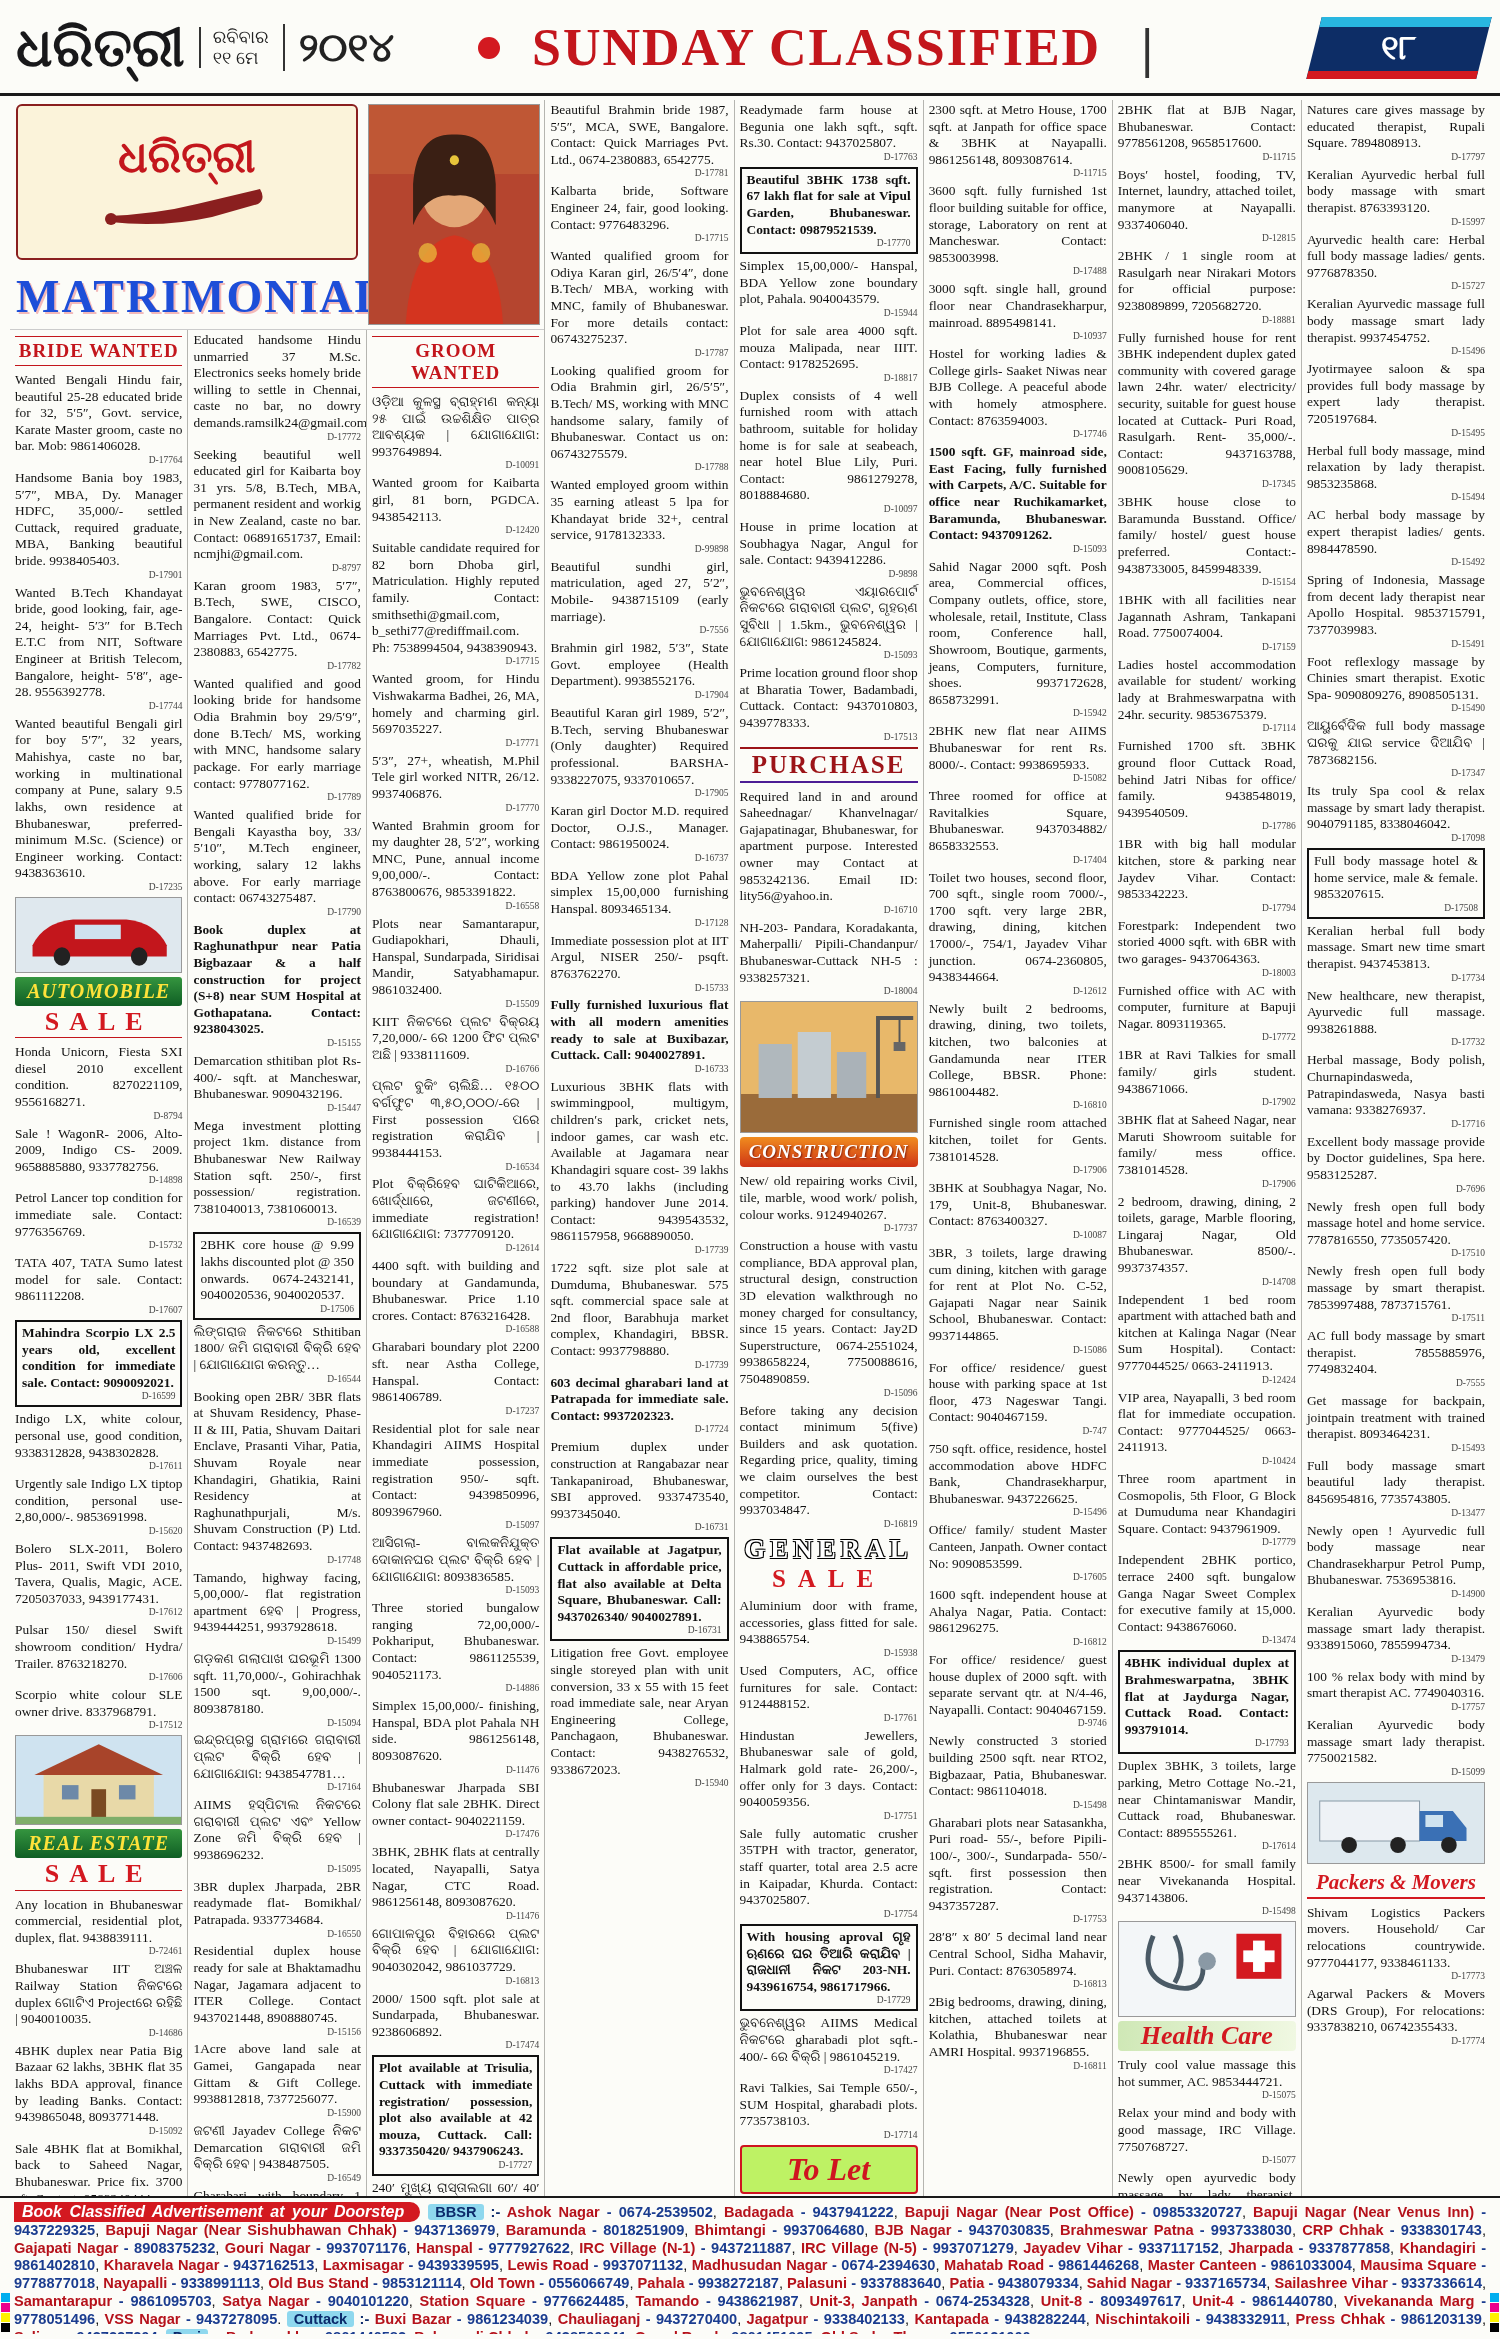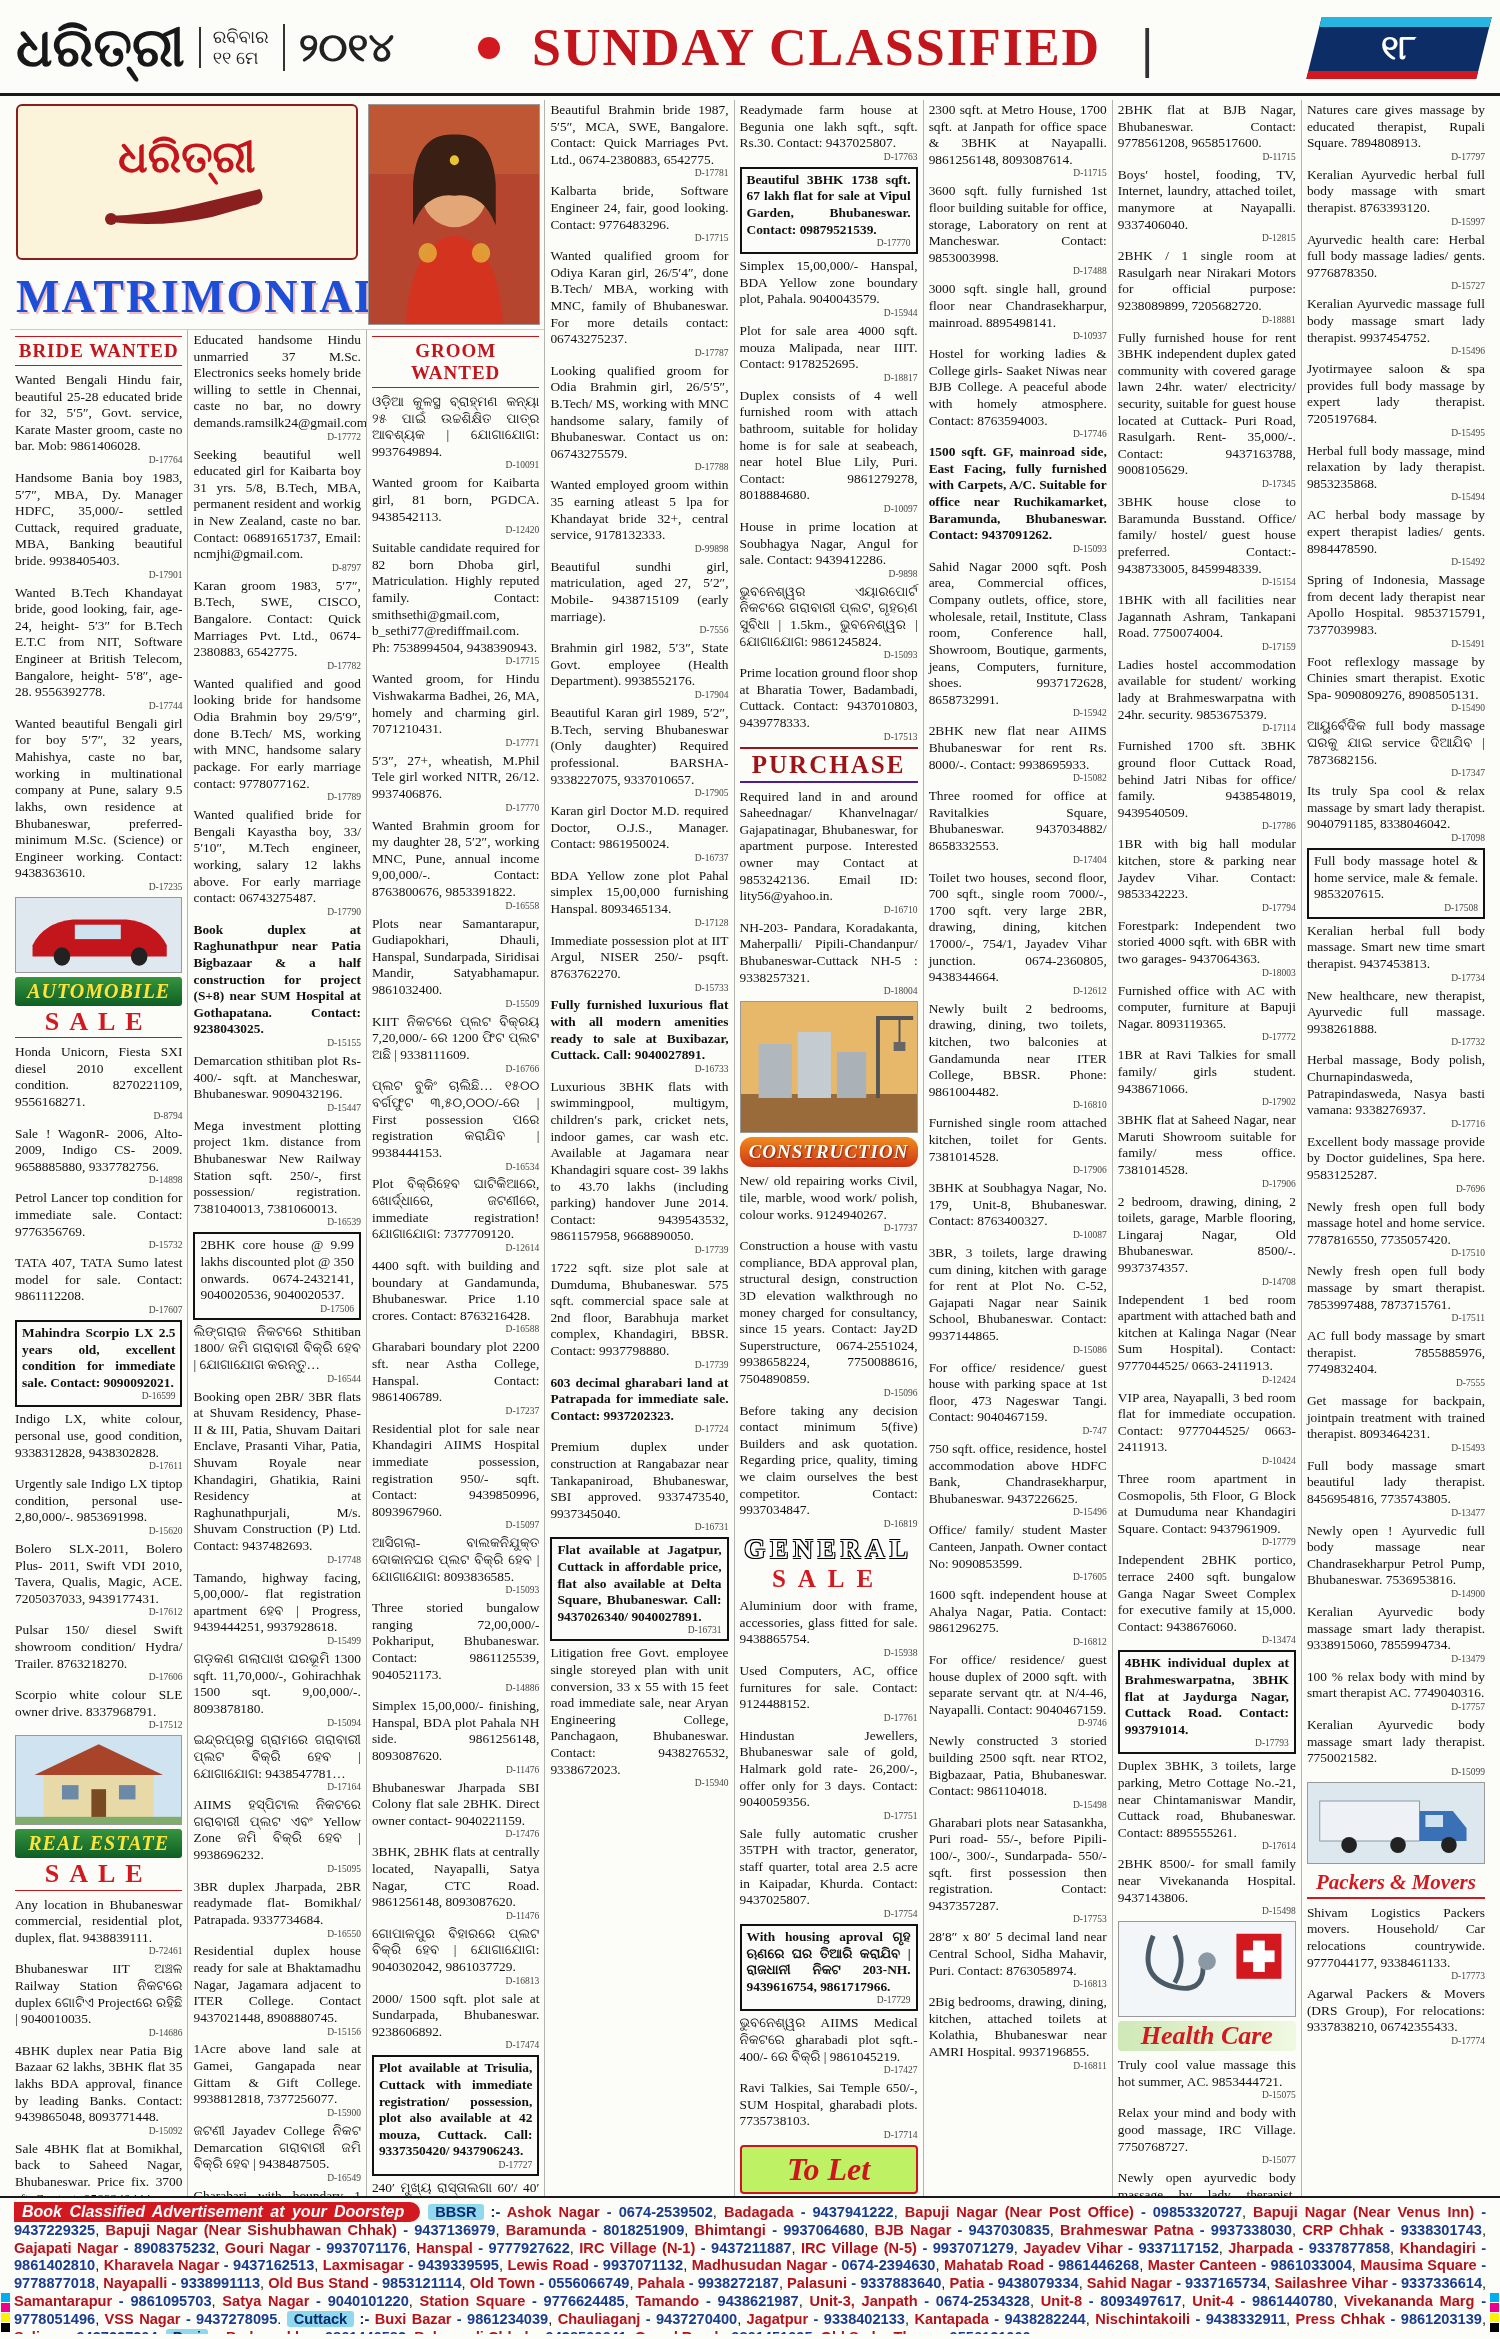--- a/index.html
+++ b/index.html
@@ -48,21 +48,21 @@
   .section .sec-label{text-align:center;}
   .red-script .sec-label{color:#c3161c;font-size:19px;font-weight:bold;border-top:1px solid #c3161c;
                          border-bottom:1px solid #c3161c;padding:3px 0;letter-spacing:1px;}
   .green-banner .sec-label{background:linear-gradient(#35953f,#0f5e24);color:#ffe23a;font-weight:bold;
                            font-style:italic;font-size:20px;padding:3px 0;border-radius:3px;letter-spacing:1px;}
   .green-banner .sec-sub{color:#d31920;font-size:26px;font-weight:bold;text-align:center;letter-spacing:10px;
                          border-bottom:1px solid #c3161c;line-height:1.2;}
   .maroon .sec-label{color:#9c1418;font-size:25px;font-weight:bold;letter-spacing:2px;border-top:2px solid #9c1418;
                      border-bottom:2px solid #4c1d95;padding:2px 0;}
   .construction .sec-label{background:linear-gradient(#f08c1e,#cf3416);color:#fff;font-weight:bold;font-style:italic;
-                           font-size:19px;padding:4px 0;text-shadow:1px 1px 2px #7a1a08;border-radius:12px;letter-spacing:1px;}
+                           font-size:19px;padding:4px 0;text-shadow:1px 1px 2px #7a1a08;border-radius:4px;letter-spacing:1px;}
   .outline .sec-label{font-size:27px;font-weight:bold;letter-spacing:5px;color:#fff;
         text-shadow:-1px -1px 0 #000,1px -1px 0 #000,-1px 1px 0 #000,1px 1px 0 #000;}
   .outline .sec-sub{color:#d31920;font-size:25px;font-weight:bold;text-align:center;letter-spacing:12px;line-height:1.1;}
   .tolet .sec-label{color:#cf1420;font-size:32px;font-weight:bold;font-style:italic;border:2px solid #cf1420;
                     background:#bef264;padding:4px 0;border-radius:4px;}
   .healthcare .sec-label{background:linear-gradient(90deg,#cfe8b6,#f0f8e2);color:#d31920;font-size:26px;
                          font-weight:bold;font-style:italic;padding:0 0;border-radius:4px;}
   .packers .sec-label{color:#d31920;font-size:21px;font-weight:bold;font-style:italic;border-bottom:2px solid #d31920;padding:2px 0;}
   
   .photo{margin:3px 0;border:1px solid #999;overflow:hidden;}
@@ -203,21 +203,21 @@
             <div class="ad"><span class="ad-text">ଜଟଣୀ Jayadev College ନିକଟ Demarcation ଗରାବାରୀ ଜମି ବିକ୍ରି ହେବ | 9438487505.</span><span class="ad-id">D-16549</span></div>
             <div class="ad"><span class="ad-text">Gharabari with boundary 1 acre land at Sundarapada near Sudhananda Engineering College, Bhubaneswar. 9938812818, 7377256077.</span></div>
           </div>
         <div class="col">
             <div class="section red-script">
               <div class="sec-label">GROOM WANTED</div>
             </div>
             <div class="ad"><span class="ad-text">ଓଡ଼ିଆ କୁଳସ୍ଥ ବ୍ରାହ୍ମଣ କନ୍ୟା ୨୫ ପାଇଁ ଉଚ୍ଚଶିକ୍ଷିତ ପାତ୍ର ଆବଶ୍ୟକ | ଯୋଗାଯୋଗ: 9937649894.</span><span class="ad-id">D-10091</span></div>
             <div class="ad"><span class="ad-text">Wanted groom for Kaibarta girl, 81 born, PGDCA. 9438542113.</span><span class="ad-id">D-12420</span></div>
             <div class="ad"><span class="ad-text">Suitable candidate required for 82 born Dhoba girl, Matriculation. Highly reputed family. Contact: smithsethi@gmail.com, b_sethi77@rediffmail.com. Ph: 7538994504, 9438390943.</span><span class="ad-id">D-17715</span></div>
-            <div class="ad"><span class="ad-text">Wanted groom, for Hindu Vishwakarma Badhei, 26, MA, homely and charming girl. 7071210431.</span><span class="ad-id">D-17771</span></div>
+            <div class="ad"><span class="ad-text">Wanted groom, for Hindu Vishwakarma Badhei, 26, MA, homely and charming girl. 5697035227.</span><span class="ad-id">D-17771</span></div>
             <div class="ad"><span class="ad-text">5′3″, 27+, wheatish, M.Phil Tele girl worked NITR, 26/12. 9937406876.</span><span class="ad-id">D-17770</span></div>
             <div class="ad"><span class="ad-text">Wanted Brahmin groom for my daughter 28, 5′2″, working MNC, Pune, annual income 9,00,000/-. Contact: 8763800676, 9853391822.</span><span class="ad-id">D-16558</span></div>
             <div class="ad"><span class="ad-text">Plots near Samantarapur, Gudiapokhari, Dhauli, Hanspal, Sundarpada, Siridisai Mandir, Satyabhamapur. 9861032400.</span><span class="ad-id">D-15509</span></div>
             <div class="ad"><span class="ad-text">KIIT ନିକଟରେ ପ୍ଲଟ ବିକ୍ରୟ 7,20,000/- ରେ 1200 ଫିଟ ପ୍ଲଟ ଅଛି | 9338111609.</span><span class="ad-id">D-16766</span></div>
             <div class="ad"><span class="ad-text">ପ୍ଲଟ ବୁକିଂ ଚାଲିଛି… ୧୫୦୦ ବର୍ଗଫୁଟ ୩,୫୦,୦୦୦/-ରେ | First possession ପରେ registration କରାଯିବ | 9938444153.</span><span class="ad-id">D-16534</span></div>
             <div class="ad"><span class="ad-text">Plot ବିକ୍ରିହେବ ଘାଟିକିଆରେ, ଖୋର୍ଦ୍ଧାରେ, ଜଟଣୀରେ, immediate registration! ଯୋଗାଯୋଗ: 7377709120.</span><span class="ad-id">D-12614</span></div>
             <div class="ad"><span class="ad-text">4400 sqft. with building and boundary at Gandamunda, Bhubaneswar. Price 1.10 crores. Contact: 8763216428.</span><span class="ad-id">D-16588</span></div>
             <div class="ad"><span class="ad-text">Gharabari boundary plot 2200 sft. near Astha College, Hanspal. Contact: 9861406789.</span><span class="ad-id">D-17237</span></div>
             <div class="ad"><span class="ad-text">Residential plot for sale near Khandagiri AIIMS Hospital immediate possession, registration 950/- sqft. Contact: 9439850996, 8093967960.</span><span class="ad-id">D-15097</span></div>
             <div class="ad"><span class="ad-text">ଆସିଗଲା- ବାଲକନିଯୁକ୍ତ ଦୋକାନଘର ପ୍ଲଟ ବିକ୍ରି ହେବ | ଯୋଗାଯୋଗ: 8093836585.</span><span class="ad-id">D-15093</span></div>

